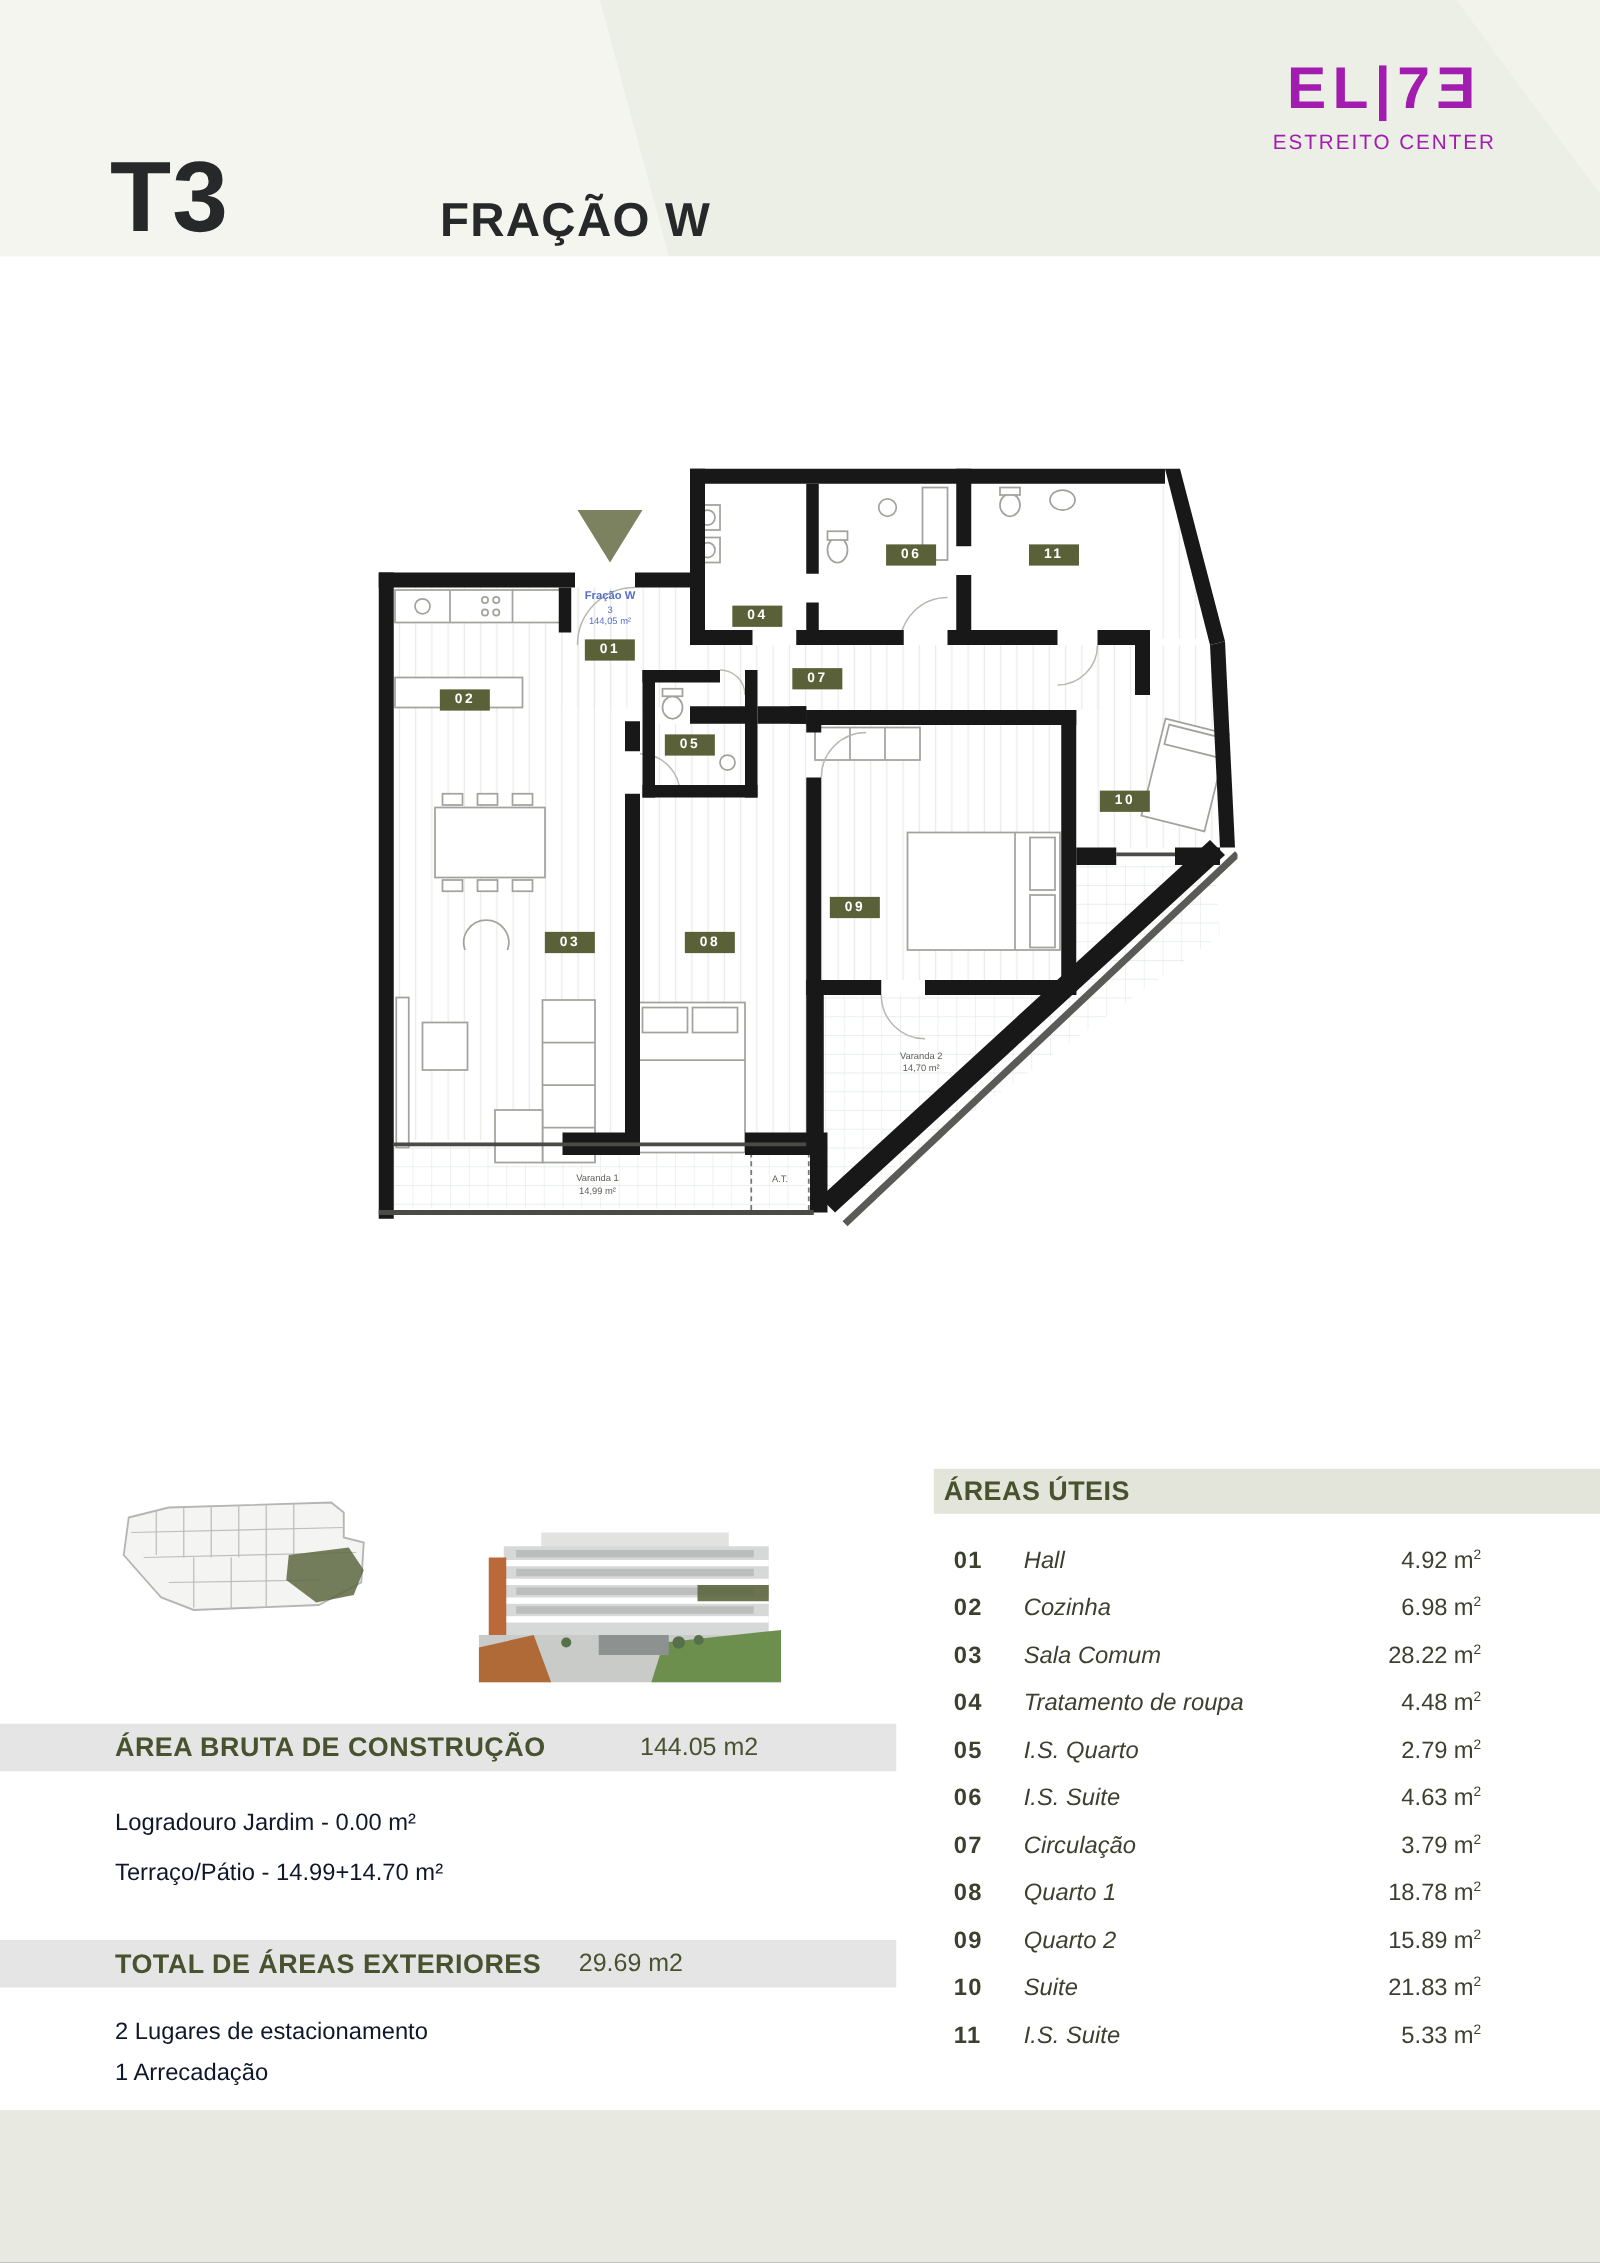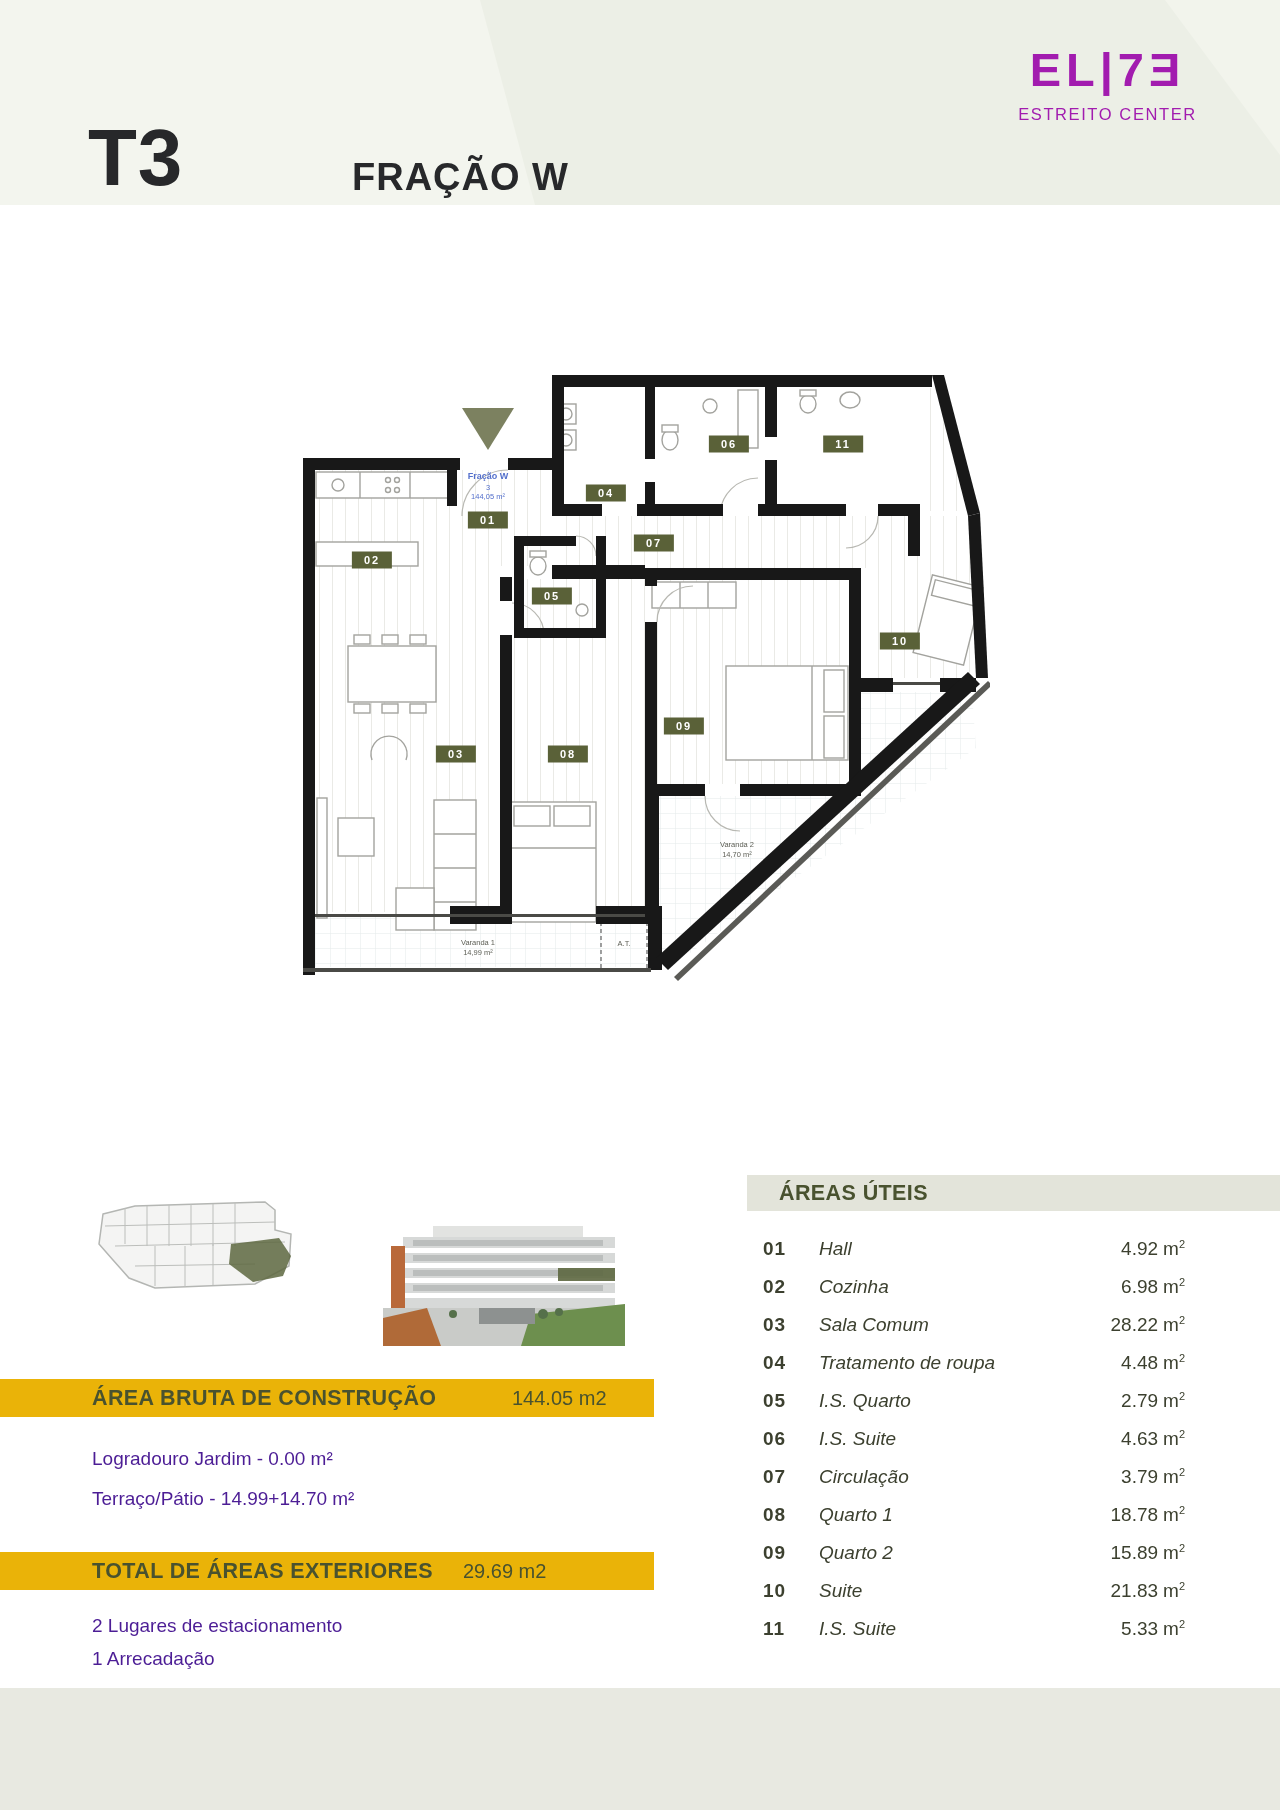--- a/index.html
+++ b/index.html
@@ -31,29 +31,29 @@
     width:84px;text-align:center;color:#5470cc;line-height:1.3;
   }
   .fracao-marker .fm-name{font-size:9px;font-weight:700;}
   .fracao-marker .fm-floor{font-size:7.5px;}
   .fracao-marker .fm-area{font-size:7.5px;}
   .plan-small-label{position:absolute;transform:translate(-50%,-50%);text-align:center;
     color:#5f6057;font-size:7.5px;line-height:1.35;white-space:nowrap;}
   
   .thumb{position:absolute;}
   
-  .info-band{position:absolute;left:0;width:654px;height:38px;background:#eab308;}
+  .info-band{position:absolute;left:0;width:717px;height:38px;background:#e5e5e5;}
   .info-band .band-title{position:absolute;left:92px;top:0;line-height:38px;
     font-size:21.5px;font-weight:800;color:#49522f;letter-spacing:0.4px;}
   .info-band .band-value{position:absolute;top:0;line-height:39px;font-size:20px;color:#49522f;}
-  .info-line{position:absolute;left:92px;font-size:19px;color:#4c1d95;}
+  .info-line{position:absolute;left:92px;font-size:19px;color:#0f172a;}
   
   .areas-header{position:absolute;left:747px;top:1175px;width:533px;height:36px;background:#e3e4da;}
   .areas-header span{position:absolute;left:8px;top:0;line-height:36px;font-size:21.5px;
-    font-weight:800;color:#49522f;letter-spacing:0.4px;margin-left:24px;}
+    font-weight:800;color:#49522f;letter-spacing:0.4px;}
   .areas-table{position:absolute;left:755px;top:1230px;width:430px;}
   .areas-row{display:grid;grid-template-columns:64px 1fr 126px;height:38px;align-items:center;
     font-size:19px;color:#3c402f;}
   .areas-row .rn{font-weight:700;padding-left:8px;letter-spacing:1px;}
   .areas-row .rname{font-style:italic;}
   .areas-row .rval{text-align:right;}
   .areas-row .unit{margin-left:5px;}
   .areas-row sup{font-size:11px;}
   
   .note-band{position:absolute;left:0;top:1688px;width:1280px;height:122px;background:#e8e9e1;}

